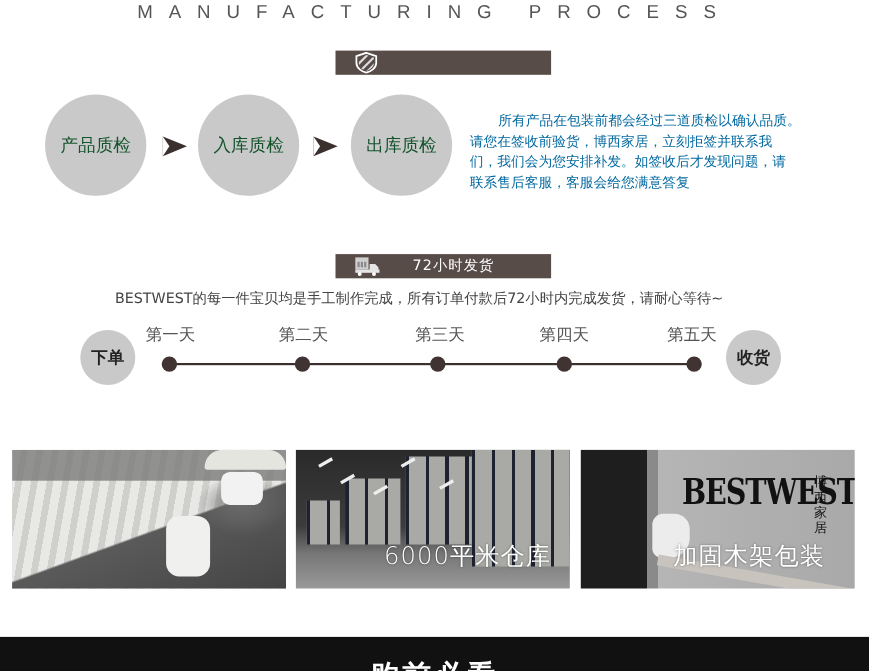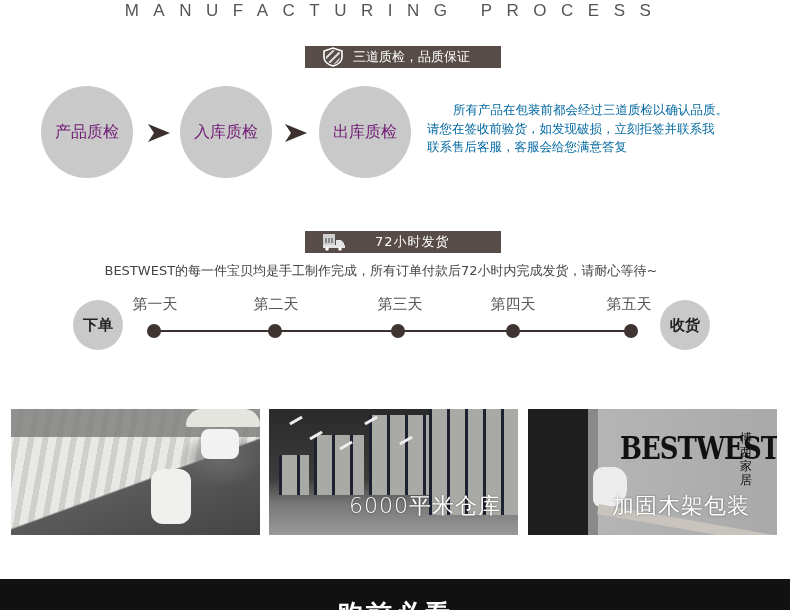--- a/index.html
+++ b/index.html
@@ -16,21 +16,21 @@
     position: absolute; left: 305px; width: 196px; height: 22px;
     background: #584c49; color: #fff; display: flex; align-items: center;
   }
   .banner .icon { position: absolute; left: 16px; top: 1px; width: 24px; height: 20px; }
   .banner .text { position: absolute; left: 48px; font-size: 13px; line-height: 22px; }
   .banner.b2 .text { left: 70px; letter-spacing: 1px; }
 
   .circle {
     position: absolute; width: 92px; height: 92px; border-radius: 50%;
     background: #c9c9c9; display: flex; align-items: center; justify-content: center;
-    font-size: 16px; color: #701a75;
+    font-size: 16px; color: #14532d;
   }
   .arrow {
     position: absolute; width: 0; height: 0;
     border-top: 9px solid transparent; border-bottom: 9px solid transparent;
     border-left: 22px solid #3b302e;
   }
   .arrow::after {
     content: ""; position: absolute; left: -22px; top: -9px; width: 0; height: 0;
     border-top: 9px solid transparent; border-bottom: 9px solid transparent;
     border-left: 6px solid #fff;
@@ -121,38 +121,38 @@
       <clipPath id="sc">
           <path d="M12 3 L19 5.5 L19 10 C19 14 15.5 16.5 12 17.5 C8.5 16.5 5 14 5 10 L5 5.5 Z"></path>
         </clipPath>
       <g clip-path="url(#sc)" stroke="#ddd" stroke-width="2">
         <line x1="2" y1="14" x2="14" y2="2"></line>
           <line x1="6" y1="18" x2="20" y2="4"></line>
           <line x1="11" y1="20" x2="24" y2="7"></line>
       </g>
     </svg>
   </span>
-  <span class="text">三道质检，品质保证</span>
 </div>
 
 <div class="circle" style="left:41px; top:86px;">
   <span>产品质检</span>
 </div>
 <div class="arrow" style="left:148px; top:124px;"></div>
 <div class="circle" style="left:180px; top:86px;">
   <span>入库质检</span>
 </div>
 <div class="arrow" style="left:285px; top:124px;"></div>
 <div class="circle" style="left:319px; top:86px;">
   <span>出库质检</span>
 </div>
 
 <div class="desc">
   <div><span class="indent"></span><span>所有产品在包装前都会经过三道质检以确认品质。</span></div>
-  <div>请您在签收前验货，如发现破损，立刻拒签并联系我</div>
+  <div>请您在签收前验货，博西家居，立刻拒签并联系我</div>
+  <div>们，我们会为您安排补发。如签收后才发现问题，请</div>
   <div>联系售后客服，客服会给您满意答复</div>
 </div>
 
 <div class="banner b2" style="top:231px;">
   <span class="icon">
     <svg width="26" height="20" viewBox="0 0 26 20">
       <rect x="2" y="2" width="12" height="11" fill="#cfcfcf"></rect>
       <rect x="4" y="6" width="2" height="5" fill="#8a8a8a"></rect>
         <rect x="7" y="6" width="2" height="5" fill="#8a8a8a"></rect>
         <rect x="10" y="6" width="2" height="5" fill="#8a8a8a"></rect>

